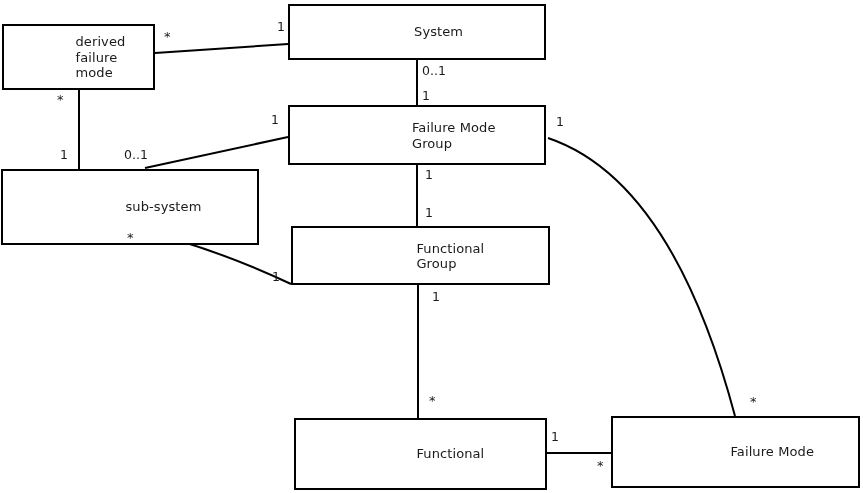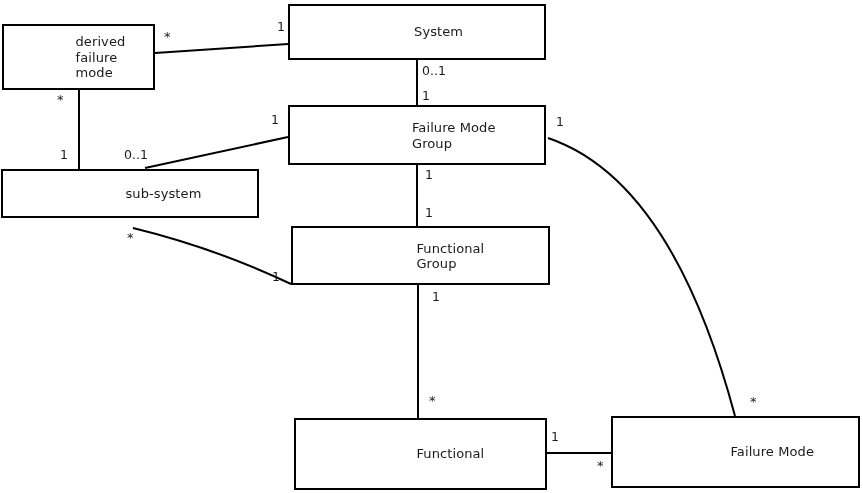--- a/index.html
+++ b/index.html
@@ -75,21 +75,21 @@
 failure
 mode</div>
       </div>
       <div class="uml-class" style="left: 288px; top: 4px; width: 258px; height: 56px;">
         <div class="uml-class-name" style="left: 50%; top: 50%; transform: translate(-6%, -50%);">System</div>
       </div>
       <div class="uml-class" style="left: 288px; top: 105px; width: 258px; height: 60px;">
         <div class="uml-class-name" style="left: 50%; top: 50%; transform: translate(-6%, -50%);">Failure Mode
 Group</div>
       </div>
-      <div class="uml-class" style="left: 1px; top: 169px; width: 258px; height: 49px;">
+      <div class="uml-class" style="left: 1px; top: 169px; width: 258px; height: 76px;">
         <div class="uml-class-name" style="left: 50%; top: 50%; transform: translate(-6%, -50%);">sub-system</div>
       </div>
       <div class="uml-class" style="left: 291px; top: 226px; width: 259px; height: 59px;">
         <div class="uml-class-name" style="left: 50%; top: 50%; transform: translate(-6%, -50%);">Functional
 Group</div>
       </div>
       <div class="uml-class" style="left: 294px; top: 418px; width: 253px; height: 72px;">
         <div class="uml-class-name" style="left: 50%; top: 50%; transform: translate(-6%, -50%);">Functional</div>
       </div>
       <div class="uml-class" style="left: 611px; top: 416px; width: 249px; height: 72px;">

